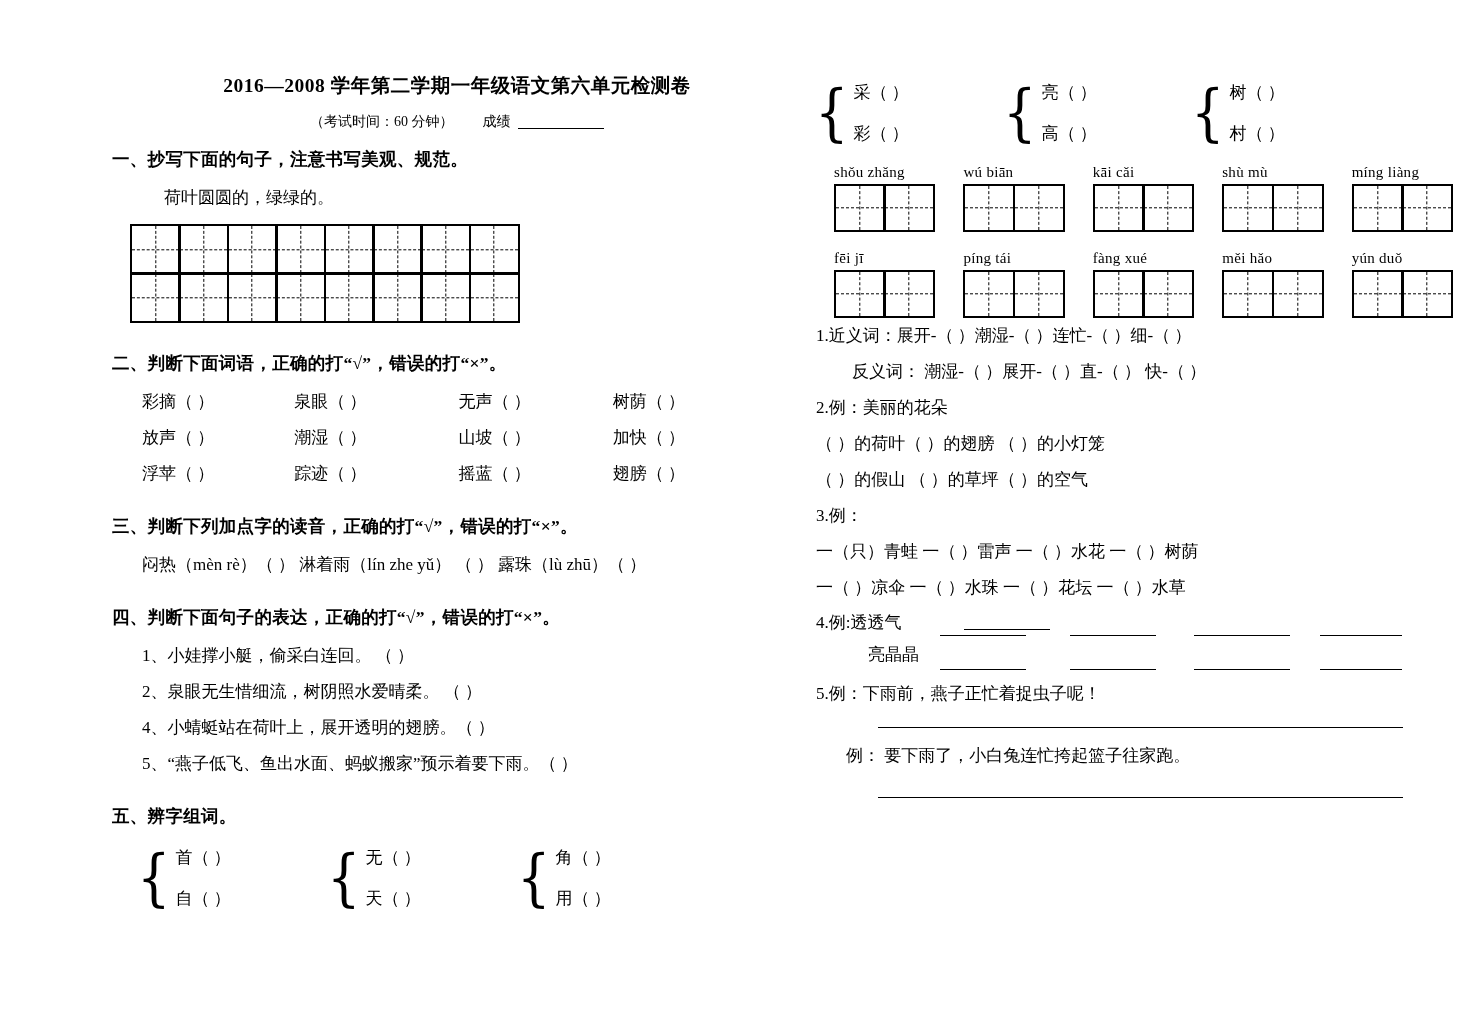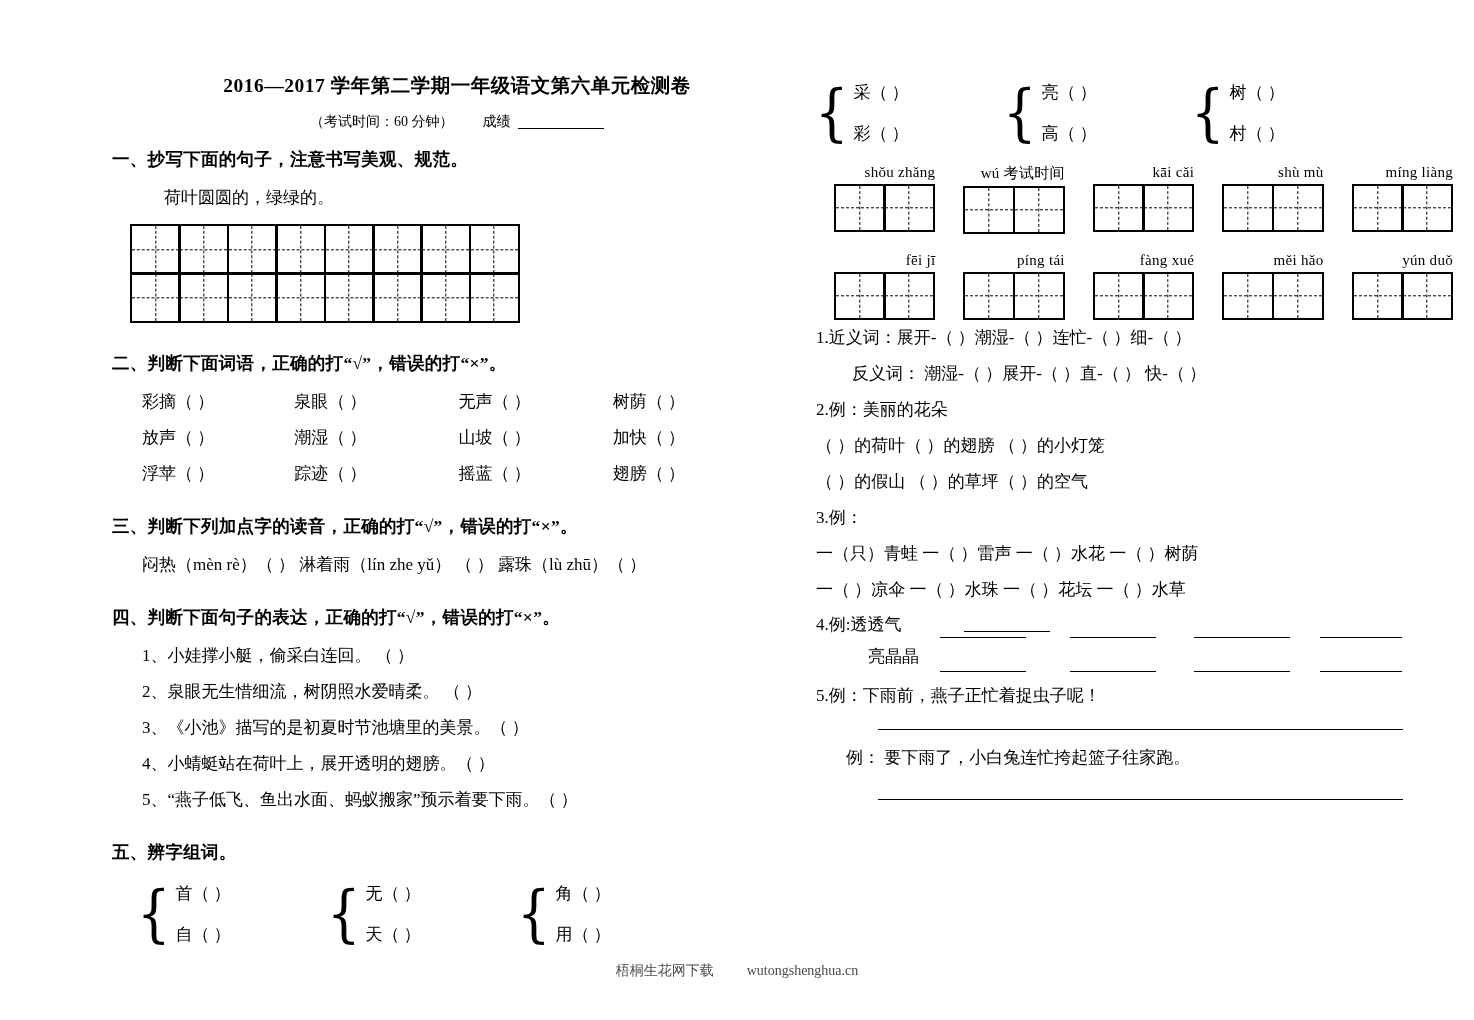--- a/index.html
+++ b/index.html
@@ -122,21 +122,21 @@
 
   
   .py-grid-row {
     display: flex;
     gap: 28px;
     margin-top: 4px;
   }
   .py-item { width: 104px; }
   .py-label {
     font-size: 15px;
-    text-align: right;
+    text-align: left;
     white-space: nowrap;
     margin-bottom: 3px;
     letter-spacing: 0.3px;
   }
   .py-boxes { display: flex; justify-content: center; }
   .py-boxes .tzg { width: 52px; height: 48px; }
 
   
   .brace-row {
     display: flex;
@@ -179,21 +179,21 @@
   }
   .footer .fsep { display: inline-block; width: 26px; }
 </style>
 </head>
 <body>
 
 <div class="page">
 
   <div class="col-left">
 
-    <div class="paper-title">2016—2017 学年第二学期一年级语文第六单元检测卷</div>
+    <div class="paper-title">2016—2008 学年第二学期一年级语文第六单元检测卷</div>
 
     <div class="paper-sub">
       <span>（考试时间：60 分钟）</span>
       <span style="display:inline-block;width:22px"></span>
       <span>成绩</span>
       <span class="score-line"></span>
     </div>
 
     <div class="sec-head">一、抄写下面的句子，注意书写美观、规范。</div>
     <div class="body-line indent-1">荷叶圆圆的，绿绿的。</div>
@@ -240,21 +240,20 @@
       <span style="display:inline-block;width:150px">摇蓝（        ）</span>
       <span>翅膀（        ）</span>
     </div>
 
     <div class="sec-head" style="margin-top:22px">三、判断下列加点字的读音，正确的打“√”，错误的打“×”。</div>
     <div class="body-line indent-2 py">闷热（mèn rè）（  ）  淋着雨（lín zhe yǔ）    （  ）  露珠（lù zhū）（   ）</div>
 
     <div class="sec-head" style="margin-top:22px">四、判断下面句子的表达，正确的打“√”，错误的打“×”。</div>
     <div class="body-line indent-2">1、小娃撑小艇，偷采白连回。                （    ）</div>
     <div class="body-line indent-2">2、泉眼无生惜细流，树阴照水爱晴柔。        （    ）</div>
-    <div class="body-line indent-2">3、《小池》描写的是初夏时节池塘里的美景。（    ）</div>
     <div class="body-line indent-2">4、小蜻蜓站在荷叶上，展开透明的翅膀。（    ）</div>
     <div class="body-line indent-2">5、“燕子低飞、鱼出水面、蚂蚁搬家”预示着要下雨。（    ）</div>
 
     <div class="sec-head" style="margin-top:22px">五、辨字组词。</div>
     <div class="brace-row" style="margin-left:22px">
       <div class="brace-group" style="width:190px">
         <span class="brace">{</span>
         <span class="brace-items">
           <span style="display:block">首（        ）</span>
           <span style="display:block">自（        ）</span>
@@ -306,21 +305,21 @@
 
     <div class="py-grid-row" style="margin-left:22px;margin-top:10px">
       <div class="py-item">
         <div class="py-label py">shǒu zhǎng</div>
         <div class="py-boxes">
           <div class="tzg"></div>
           <div class="tzg"></div>
         </div>
       </div>
       <div class="py-item">
-        <div class="py-label py">wú 考试时间</div>
+        <div class="py-label py">wú biān</div>
         <div class="py-boxes">
           <div class="tzg"></div>
           <div class="tzg"></div>
         </div>
       </div>
       <div class="py-item">
         <div class="py-label py">kāi cǎi</div>
         <div class="py-boxes">
           <div class="tzg"></div>
           <div class="tzg"></div>
@@ -406,19 +405,14 @@
       <div class="blank" style="position:absolute;left:508px;top:60px;width:82px"></div>
     </div>
 
     <div class="body-line" style="padding-left:4px;margin-top:-6px">5.例：下雨前，燕子正忙着捉虫子呢！</div>
     <div class="long-blank"></div>
 
     <div class="body-line" style="padding-left:34px;margin-top:10px">例：  要下雨了，小白兔连忙挎起篮子往家跑。</div>
     <div class="long-blank" style="margin-top:22px"></div>
   </div>
 
-  <div class="footer">
-    <span>梧桐生花网下载</span>
-    <span class="fsep"></span>
-    <span>wutongshenghua.cn</span>
-  </div>
 
 </div>
 
 </body></html>

